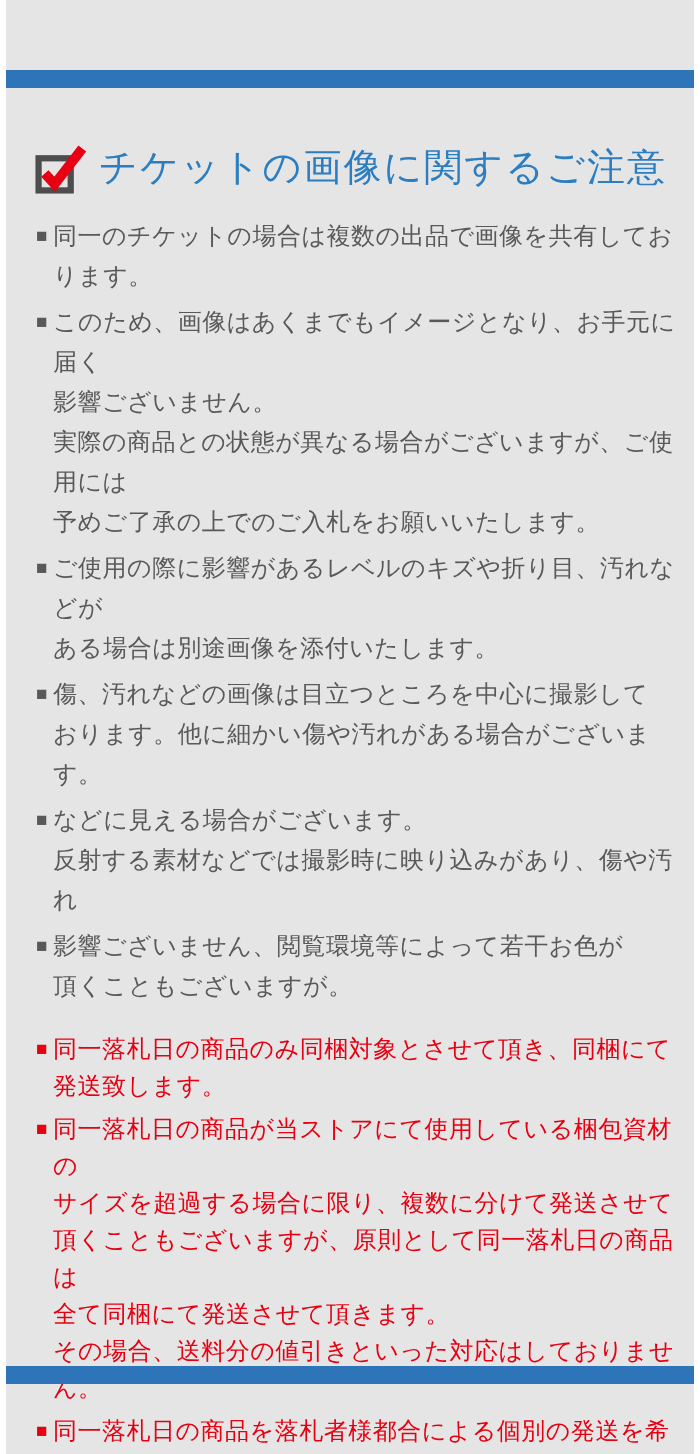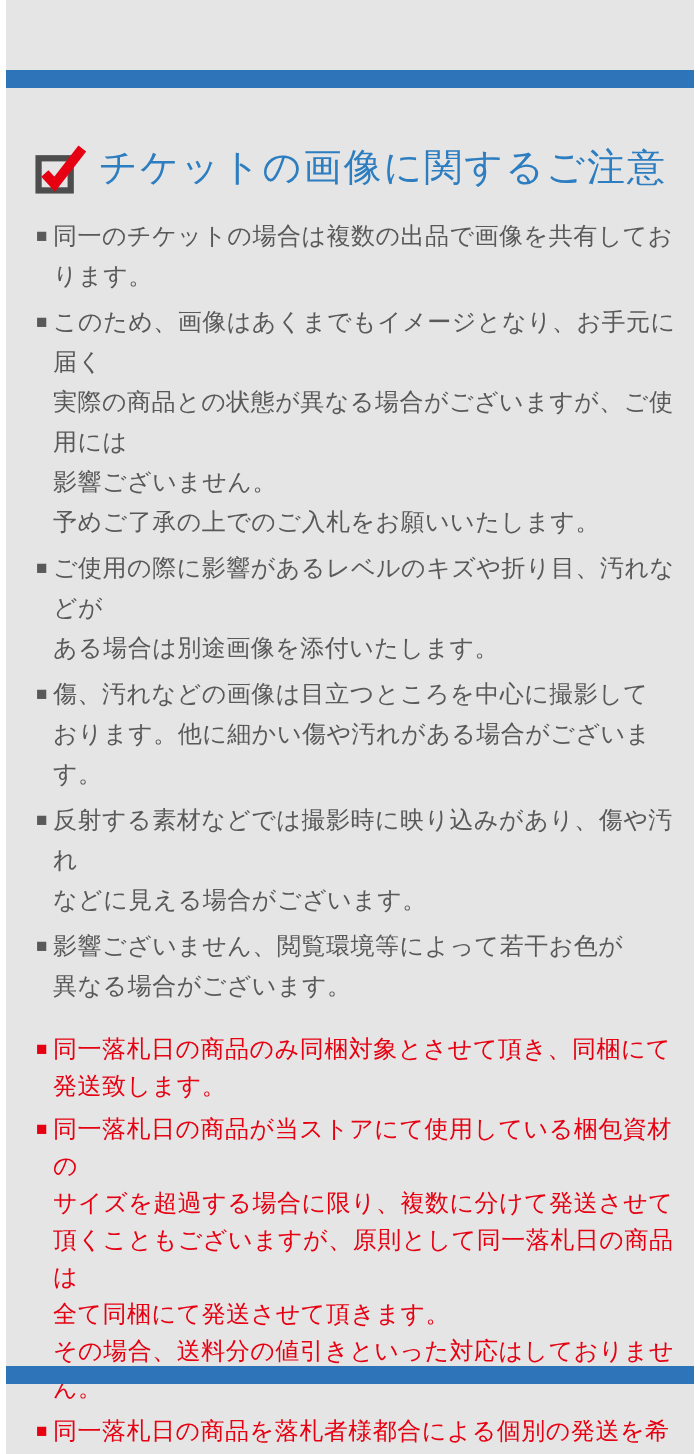--- a/index.html
+++ b/index.html
@@ -87,51 +87,51 @@
       <div class="bullet">
         <span class="marker">■</span>
         <div>
             <div class="line">同一のチケットの場合は複数の出品で画像を共有しております。</div>
           </div>
       </div>
       <div class="bullet">
         <span class="marker">■</span>
         <div>
             <div class="line">このため、画像はあくまでもイメージとなり、お手元に届く</div>
+            <div class="line">影響ございません。</div>
             <div class="line">実際の商品との状態が異なる場合がございますが、ご使用には</div>
-            <div class="line">影響ございません。</div>
             <div class="line">予めご了承の上でのご入札をお願いいたします。</div>
           </div>
       </div>
       <div class="bullet">
         <span class="marker">■</span>
         <div>
             <div class="line">ご使用の際に影響があるレベルのキズや折り目、汚れなどが</div>
             <div class="line">ある場合は別途画像を添付いたします。</div>
           </div>
       </div>
       <div class="bullet">
         <span class="marker">■</span>
         <div>
             <div class="line">傷、汚れなどの画像は目立つところを中心に撮影して</div>
             <div class="line">おります。他に細かい傷や汚れがある場合がございます。</div>
           </div>
       </div>
       <div class="bullet">
         <span class="marker">■</span>
         <div>
+            <div class="line">などに見える場合がございます。</div>
             <div class="line">反射する素材などでは撮影時に映り込みがあり、傷や汚れ</div>
-            <div class="line">などに見える場合がございます。</div>
           </div>
       </div>
       <div class="bullet">
         <span class="marker">■</span>
         <div>
             <div class="line">影響ございません、閲覧環境等によって若干お色が</div>
-            <div class="line">異なる場合がございます。</div>
+            <div class="line">頂くこともございますが。</div>
           </div>
       </div>
     </div>
   </section>
 
   <section>
 
     <div class="bullets red">
       <div class="bullet">
         <span class="marker">■</span>

